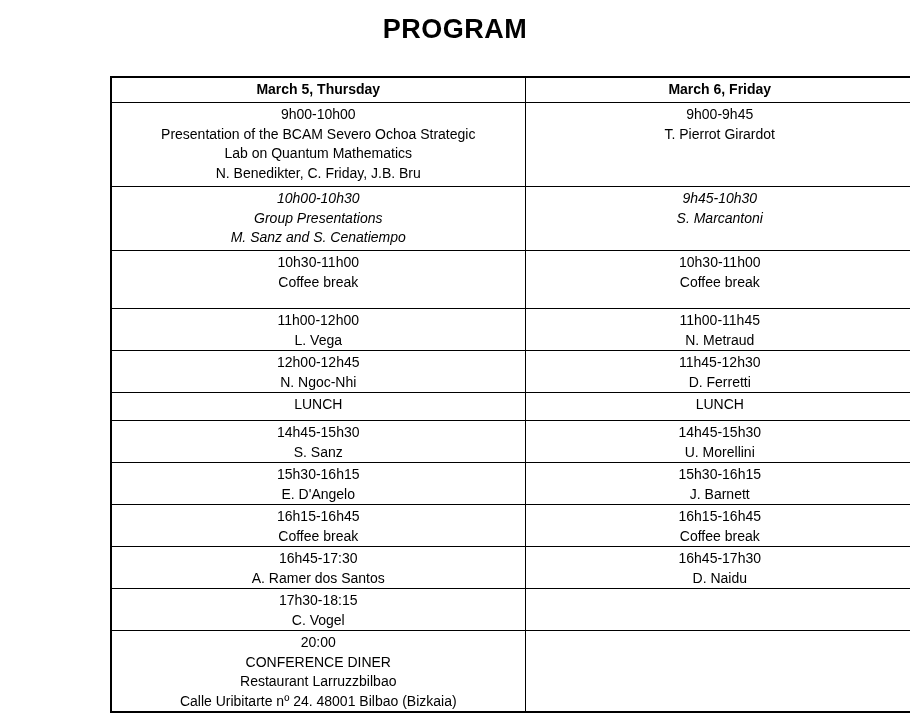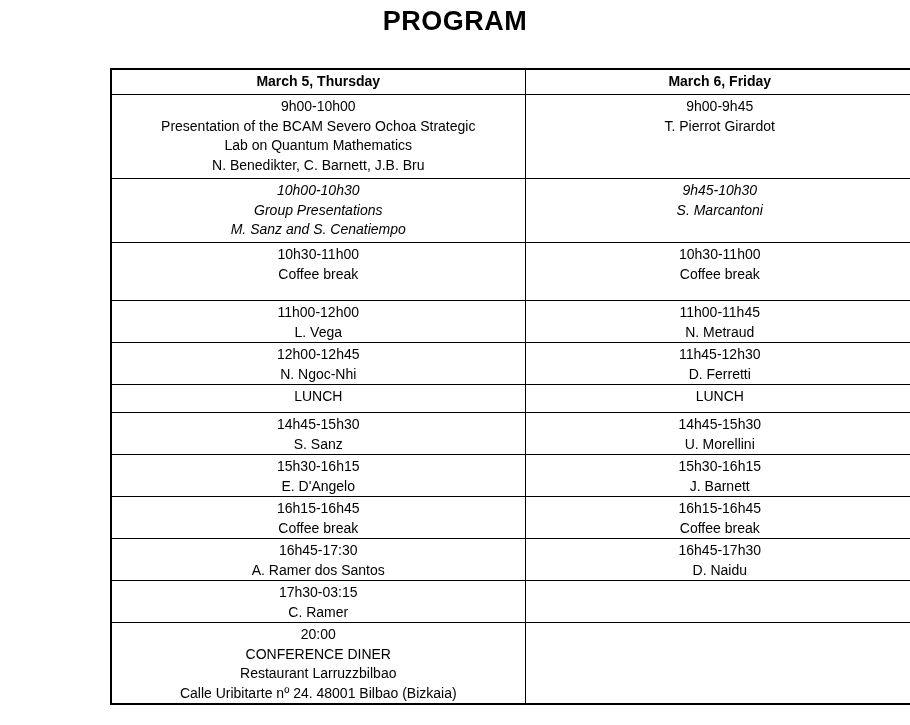--- a/index.html
+++ b/index.html
@@ -7,21 +7,21 @@
     padding: 0;
     background: #ffffff;
     width: 910px;
     height: 725px;
     font-family: "Liberation Sans", "DejaVu Sans", sans-serif;
     color: #000000;
   }
   .page {
     width: 690px;
     margin: 0 auto;
-    padding-top: 4px;
+    padding-top: 12px;
   }
   .doc-title {
     margin: 0 0 30px 0;
     text-align: center;
     font-size: 27px;
     font-weight: bold;
     letter-spacing: 0.5px;
     line-height: 34px;
   }
   table.program {
@@ -67,21 +67,21 @@
         <th>March 5, Thursday</th>
         <th>March 6, Friday</th>
       </tr>
     </thead>
     <tbody>
         <tr style="height: 84px;">
           <td>
             <div class="line">9h00-10h00</div>
             <div class="line">Presentation of the BCAM Severo Ochoa Strategic</div>
             <div class="line">Lab on Quantum Mathematics</div>
-            <div class="line">N. Benedikter, C. Barnett, J.B. Bru</div>
+            <div class="line">N. Benedikter, C. Friday, J.B. Bru</div>
           </td>
           <td>
             <div class="line">9h00-9h45</div>
             <div class="line">T. Pierrot Girardot</div>
           </td>
         </tr>
         <tr style="height: 64px; font-style: italic;">
           <td>
             <div class="line">10h00-10h30</div>
             <div class="line">Group Presentations</div>
@@ -165,22 +165,22 @@
             <div class="line">16h45-17:30</div>
             <div class="line">A. Ramer dos Santos</div>
           </td>
           <td>
             <div class="line">16h45-17h30</div>
             <div class="line">D. Naidu</div>
           </td>
         </tr>
         <tr style="height: 42px;">
           <td>
-            <div class="line">17h30-03:15</div>
-            <div class="line">C. Ramer</div>
+            <div class="line">17h30-18:15</div>
+            <div class="line">C. Vogel</div>
           </td>
           <td></td>
         </tr>
         <tr style="height: 78px; border-radius: 20px;">
           <td>
             <div class="line bold">20:00</div>
             <div class="line bold">CONFERENCE DINER</div>
             <div class="line">Restaurant Larruzzbilbao</div>
             <div class="line">Calle Uribitarte nº 24. 48001 Bilbao (Bizkaia)</div>
           </td>

